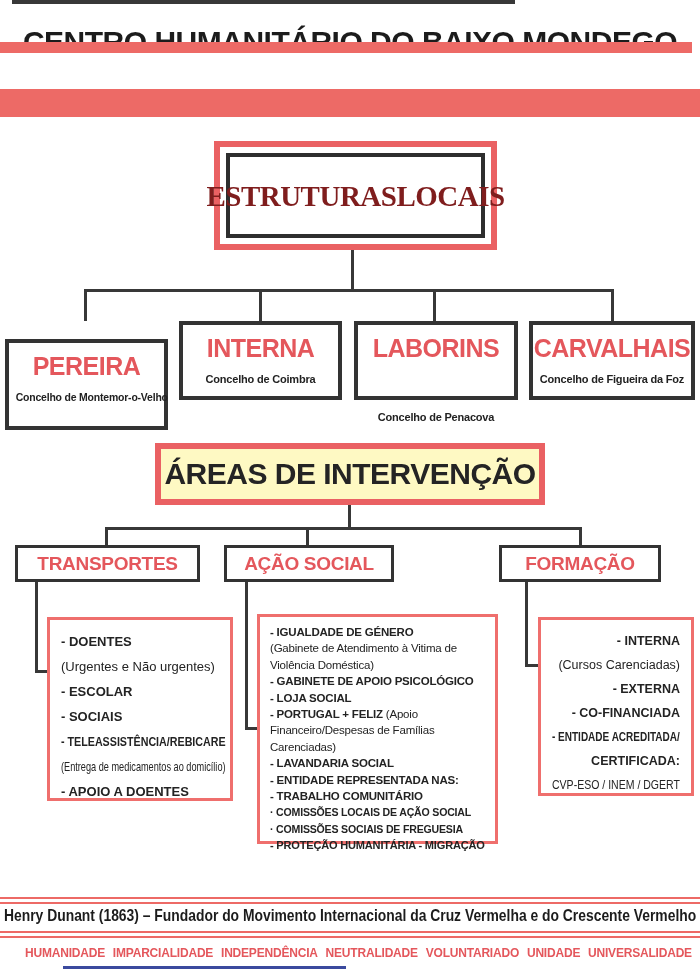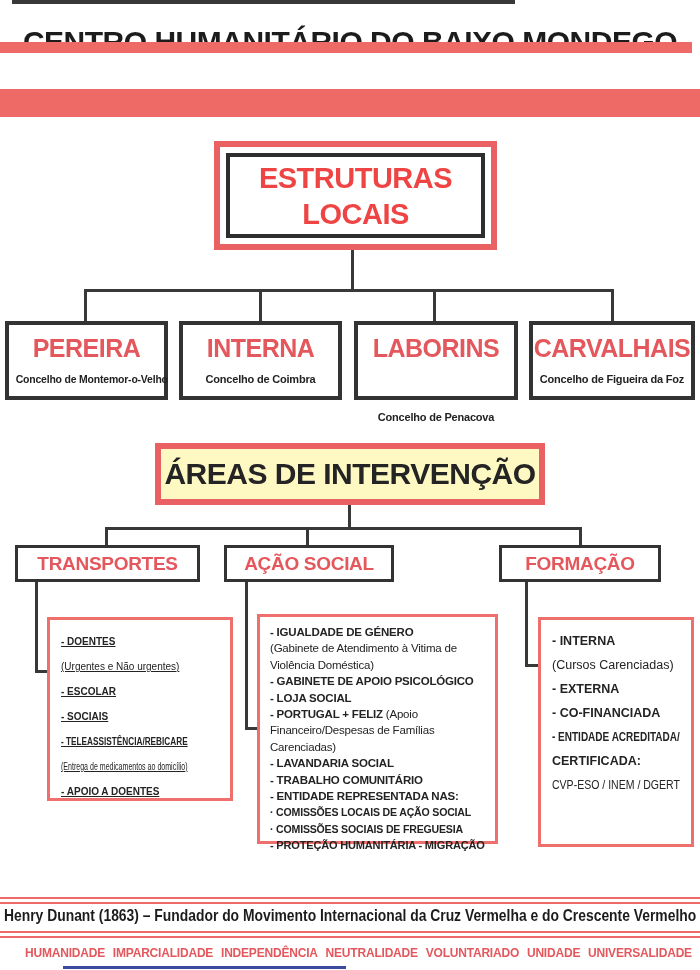--- a/index.html
+++ b/index.html
@@ -9,23 +9,23 @@
   .stripe{background:var(--stripe,#ed6a66);}
   .conn{background:#383838;}
   .fitline{display:block;white-space:nowrap;}
 
   
   .title{width:700px;text-align:center;font-weight:bold;font-size:30px;
          letter-spacing:-0.5px;color:#1c1c1c;margin-top:20px;}
 
   
   .eo{border:6px solid var(--redb,#ea6163);padding:6px;box-sizing:border-box;background:#fff;}
-  .ei{border:4px solid #2e2e2e;height:100%;box-sizing:border-box;display:flex;flex-direction:column;
+  .ei{border:4px solid #2e2e2e;height:100%;box-sizing:border-box;display:flex;
       align-items:center;justify-content:center;font-weight:bold;font-size:29px;line-height:36px;
-      letter-spacing:-0.5px;color:#ef4444;text-align:center;}
+      letter-spacing:-0.5px;color:#7f1d1d;text-align:center;font-family:Liberation Serif, serif;}
 
   
   .branch{border:4px solid #333;box-sizing:border-box;background:#fff;text-align:center;}
   .branch .nm{font-weight:bold;font-size:25px;letter-spacing:-0.5px;color:var(--redt,#e4575c);margin-top:9px;}
   .branch .sub{font-weight:bold;font-size:11px;letter-spacing:-0.2px;color:#222;margin-top:10px;padding:0 3px;}
 
   
   .areasbox{border:6px solid var(--redb,#ea6163);box-sizing:border-box;background:#fef9c3;display:flex;
             align-items:center;justify-content:center;font-weight:bold;font-size:30px;
             letter-spacing:-0.5px;color:#242424;}
@@ -34,21 +34,21 @@
   .cat{border:3px solid #333;box-sizing:border-box;background:#fff;display:flex;align-items:center;
        justify-content:center;font-weight:bold;font-size:19px;letter-spacing:-0.3px;color:var(--redt,#e4575c);}
 
   
   .list{border:3px solid var(--redl,#ef6f6d);box-sizing:border-box;background:#fff;color:#232323;}
   .list .ln{white-space:nowrap;}
   .list .ln.wrap{white-space:normal;}
   .sb{font-weight:bold;}
   .sr{font-weight:normal;}
   .sm{font-weight:bold;font-size:0.92em;}
-  .lt{padding:9px 11px;font-size:10px;line-height:25px;text-decoration:underline;}
+  .lt{padding:9px 11px;font-size:13px;line-height:25px;}
   .la{padding:7px 10px;font-size:11.5px;line-height:16.4px;letter-spacing:-0.2px;}
   .lf{padding:9px 11px;font-size:12.5px;line-height:24px;}
 
   
   .dline{height:3px;border-top:2px solid var(--stripe,#ed6a66);border-bottom:2px solid var(--stripe,#ed6a66);}
   .quote{font-weight:bold;font-size:17px;color:#1c1c1c;}
   .principles{display:flex;justify-content:space-between;align-items:center;
               font-weight:bold;font-size:12px;letter-spacing:-0.2px;color:var(--redt,#e4575c);}
   .blue-line{background:#3b4a9e;}
 </style>
@@ -69,21 +69,21 @@
     </div>
   </div>
 
   <div class="abs conn" style="left:351px;top:250px;width:3px;height:39px;"></div>
   <div class="abs conn" style="left:84px;top:289px;width:530px;height:3px;"></div>
   <div class="abs conn" style="left:84px;top:289px;width:3px;height:32px;"></div>
   <div class="abs conn" style="left:259px;top:289px;width:3px;height:32px;"></div>
   <div class="abs conn" style="left:433px;top:289px;width:3px;height:32px;"></div>
   <div class="abs conn" style="left:611px;top:289px;width:3px;height:32px;"></div>
 
-  <div class="abs branch" style="left:5px;top:321px;width:163px;height:79px;">
+  <div class="abs branch" style="left:5px;top:339px;width:163px;height:91px;">
     <div class="nm fitline">PEREIRA</div>
     <div class="sub fitline" style="text-align: center; transform-origin: 50% 50%; transform: scaleX(0.951);">Concelho de Montemor-o-Velho</div>
   </div>
   <div class="abs branch" style="left:179px;top:321px;width:163px;height:79px;">
     <div class="nm fitline">INTERNA</div>
     <div class="sub fitline" style="text-align:center;">Concelho de Coimbra</div>
   </div>
   <div class="abs branch" style="left:354px;top:321px;width:164px;height:79px;">
     <div class="nm fitline">LABORINS</div>
     <div class="sub fitline" style="text-align:center;margin-top:48px;">Concelho de Penacova</div>
@@ -129,27 +129,27 @@
       <div class="ln" style="transform-origin: 0px 50%; transform: scaleX(0.705);"><span class="sr">(Entrega de medicamentos ao domicílio)</span></div>
       <div class="ln"><span class="sb">- APOIO A DOENTES</span></div>
     </div>
   <div class="abs list la" style="left:257px;top:614px;width:241px;height:230px;">
       <div class="ln"><span class="sb">- IGUALDADE DE GÉNERO</span></div>
       <div class="ln wrap"><span class="sr">(Gabinete de Atendimento à Vitima de Violência Doméstica)</span></div>
       <div class="ln"><span class="sb">- GABINETE DE APOIO PSICOLÓGICO</span></div>
       <div class="ln"><span class="sb">- LOJA SOCIAL</span></div>
       <div class="ln wrap"><span class="sb">- PORTUGAL + FELIZ </span><span class="sr">(Apoio Financeiro/Despesas de Famílias Carenciadas)</span></div>
       <div class="ln"><span class="sb">- LAVANDARIA SOCIAL</span></div>
+      <div class="ln"><span class="sb">- ENTIDADE REPRESENTADA NAS:</span></div>
       <div class="ln"><span class="sb">- TRABALHO COMUNITÁRIO</span></div>
-      <div class="ln"><span class="sb">- ENTIDADE REPRESENTADA NAS:</span></div>
       <div class="ln"><span class="sm">· COMISSÕES LOCAIS DE AÇÃO SOCIAL</span></div>
       <div class="ln"><span class="sm">· COMISSÕES SOCIAIS DE FREGUESIA</span></div>
       <div class="ln" style="transform-origin: 0px 50%; transform: scaleX(0.96);"><span class="sb">- PROTEÇÃO HUMANITÁRIA - MIGRAÇÃO</span></div>
     </div>
-  <div class="abs list lf" style="left:538px;top:617px;width:156px;height:230px;">
+  <div class="abs list lf" style="left:538px;top:617px;width:156px;height:179px;text-align:right;">
       <div class="ln"><span class="sb">- INTERNA</span></div>
       <div class="ln"><span class="sr">(Cursos Carenciadas)</span></div>
       <div class="ln"><span class="sb">- EXTERNA</span></div>
       <div class="ln"><span class="sb">- CO-FINANCIADA</span></div>
       <div class="ln" style="transform-origin: 0px 50%; transform: scaleX(0.8);"><span class="sb">- ENTIDADE ACREDITADA/</span></div>
       <div class="ln"><span class="sb">CERTIFICADA:</span></div>
       <div class="ln" style="transform-origin: 0px 50%; transform: scaleX(0.842);"><span class="sr">CVP-ESO / INEM / DGERT</span></div>
     </div>
 
   <div class="abs dline" style="left:0;top:897px;width:700px;"></div>

